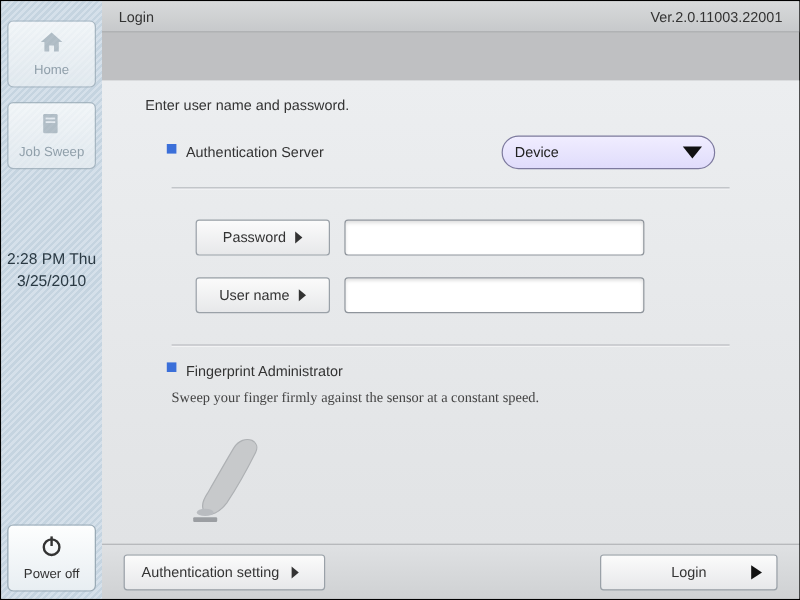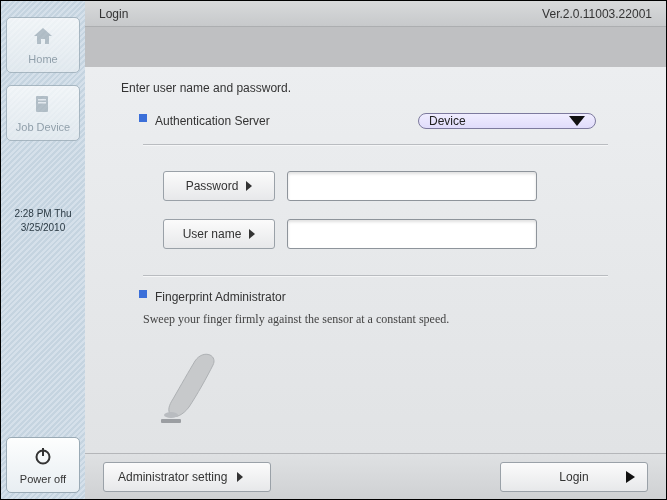--- a/index.html
+++ b/index.html
@@ -13,41 +13,41 @@
   }
   .side-btn {
     width: 74px; height: 56px; margin: 6px 0;
     background: linear-gradient(#fdfefe, #e8eef2);
     border: 1px solid #9aaab5; border-radius: 5px;
     display: flex; flex-direction: column; align-items: center; justify-content: center;
     font-size: 11px; color: #7c8c97;
   }
   .side-btn.disabled { opacity: 0.75; }
   .side-btn .icon { font-size: 20px; margin-bottom: 2px; }
-  .datetime { margin-top: 60px; font-size: 10px; color: #2b3a44; text-align: center; line-height: 1.4; }
+  .datetime { margin-top: 60px; font-size: 13px; color: #2b3a44; text-align: center; line-height: 1.4; }
   .spacer { flex: 1; }
   .main { flex: 1; display: flex; flex-direction: column; }
   .titlebar {
     height: 26px; display: flex; align-items: center; justify-content: space-between;
     padding: 0 14px; font-size: 12px; color: #333;
     background: linear-gradient(#d8dadb, #c7c9cb);
     border-bottom: 1px solid #acaeb0;
   }
   .content {
     flex: 1; background: linear-gradient(#eceef0, #e1e3e5);
     padding: 14px 30px 0 30px; position: relative;
     display: flex; flex-direction: column; font-size: 12px; color: #333; margin-top: 40px;
   }
   .instr { margin: 0 0 18px 6px; }
   .section-head { display: flex; align-items: flex-start; margin-left: 24px; }
   .bullet { width: 8px; height: 8px; background: #3b6fd9; margin-right: 8px; }
   .auth-row { display: flex; align-items: center; }
   .auth-row .section-head { flex: 1; }
   .dropdown {
-    width: 178px; height: 16px; margin-right: 40px;
+    width: 178px; height: 28px; margin-right: 40px;
     background: linear-gradient(#f0edff, #e0dcfb);
     border: 1px solid #7d7a9e; border-radius: 14px;
     display: flex; align-items: center; justify-content: space-between;
     padding: 0 10px; font-size: 12px; color: #222;
   }
   .tri-down {
     width: 0; height: 0; border-left: 8px solid transparent; border-right: 8px solid transparent;
     border-top: 10px solid #111;
   }
   .hr { height: 1px; background: #b9bcc0; margin: 15px 28px 0 28px; box-shadow: 0 1px 0 #f5f6f7; }
@@ -107,21 +107,21 @@
     </div>
     <div class="side-btn disabled">
       <span class="icon">
         <svg width="20" height="20" viewBox="0 0 20 20">
             <rect x="3" y="2" width="12" height="16" rx="1" fill="#a8b4bd"></rect>
             <rect x="5" y="5" width="8" height="1.5" fill="#e9eef2"></rect>
             <rect x="5" y="8" width="8" height="1.5" fill="#e9eef2"></rect>
             <path d="M12 12 L17 17 M17 12 L12 17" stroke="#8a97a1" stroke-width="0"></path>
           </svg>
       </span>
-      <span>Job Device</span>
+      <span>Job Sweep</span>
     </div>
 
     <div class="datetime">
       <div>2:28 PM  Thu</div>
       <div>3/25/2010</div>
     </div>
 
     <div class="spacer"></div>
 
     <div class="side-btn" style="color:#333">
@@ -185,21 +185,21 @@
         <svg width="80" height="78" viewBox="0 0 80 78">
           <path d="M55 6 C50 4 44 6 40 12 C34 22 26 36 18 50 C14 56 12 62 16 66 C20 70 28 66 34 58 C42 46 52 28 58 16 C60 12 59 8 55 6 Z" fill="#c7c9cb" stroke="#aeb1b4" stroke-width="1"></path>
           <ellipse cx="16" cy="66" rx="7" ry="3" fill="#b9bcc0"></ellipse>
           <rect x="6" y="70" width="20" height="4" rx="1" fill="#9b9ea2"></rect>
         </svg>
       </div>
     </div>
 
     <div class="footer">
       <div class="foot-btn admin">
-        <span>Administrator setting</span>
+        <span>Authentication setting</span>
         <span class="tri-right-sm" style="margin-left:10px"></span>
       </div>
       <div class="foot-btn login">
         <span>Login</span>
         <span class="tri-right-big"></span>
       </div>
     </div>
   </div>
 
 </div>

